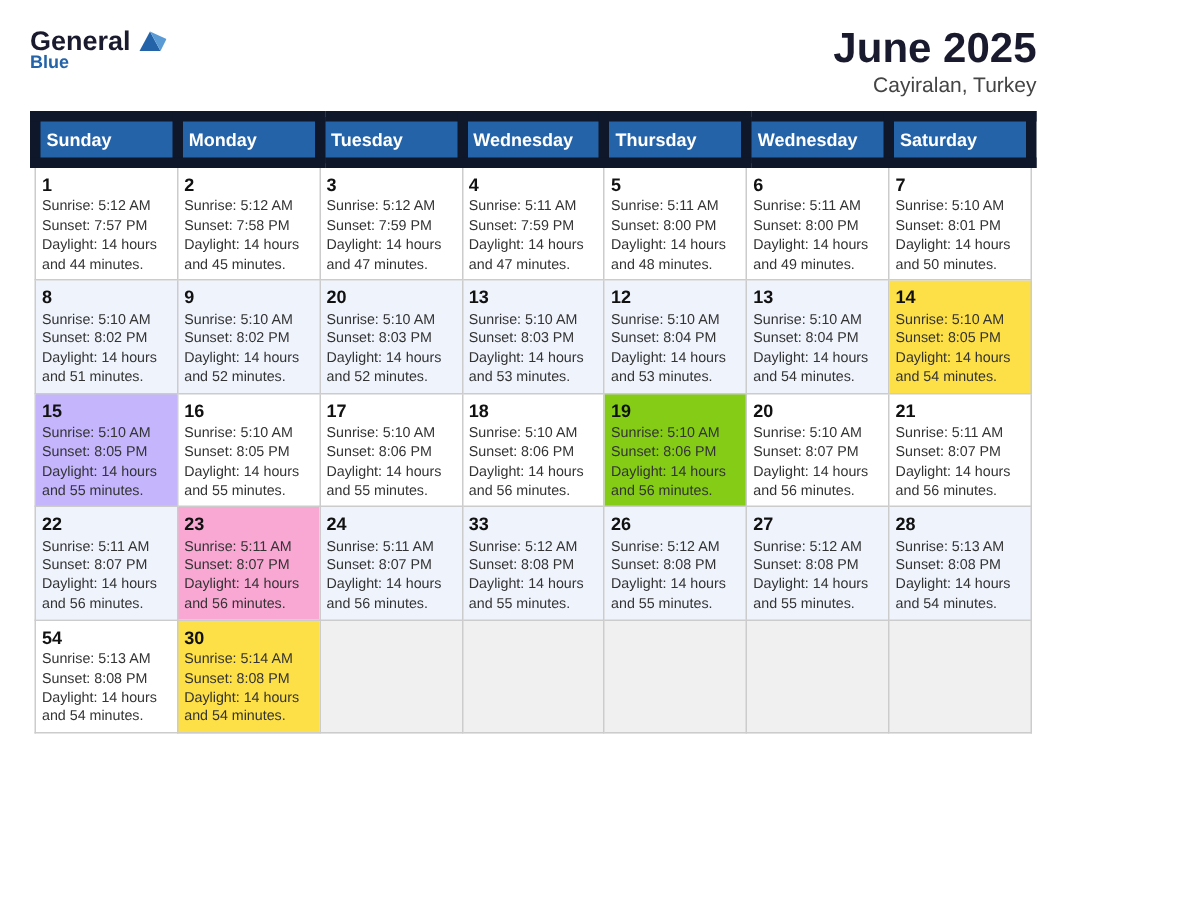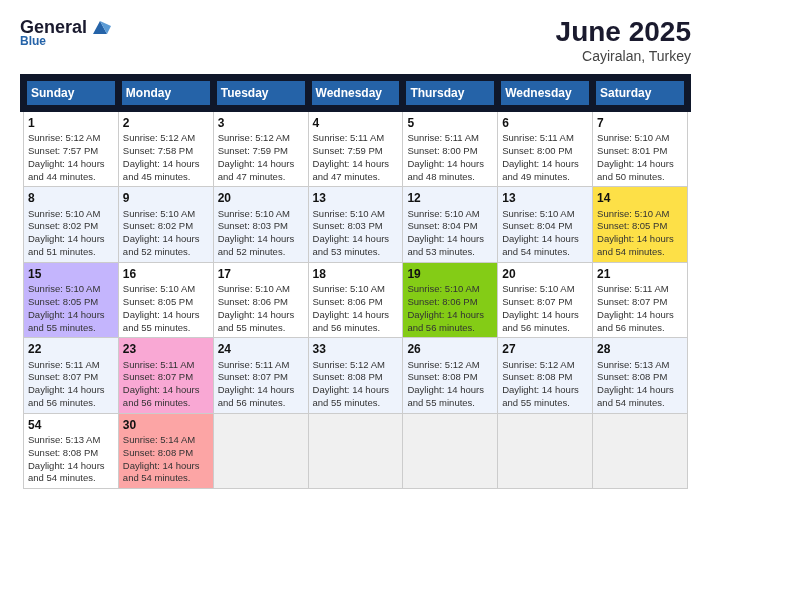--- a/index.html
+++ b/index.html
@@ -295,21 +295,21 @@
 Daylight: 14 hours and 54 minutes.</span>
           </td>
         </tr>
         <tr>
           <td style="background: rgb(255, 255, 255);">
             <span class="day-num">54</span>
             <span style="display: block; white-space: pre-wrap;">Sunrise: 5:13 AM
 Sunset: 8:08 PM
 Daylight: 14 hours and 54 minutes.</span>
           </td>
-          <td style="background: #fca5a5;">
+          <td style="background: #fde047;">
             <span class="day-num">30</span>
             <span style="display: block; white-space: pre-wrap;">Sunrise: 5:14 AM
 Sunset: 8:08 PM
 Daylight: 14 hours and 54 minutes.</span>
           </td>
           <td class="empty-cell" style="background: rgb(239, 239, 239);"></td>
           <td class="empty-cell" style="background: rgb(239, 239, 239);"></td>
           <td class="empty-cell" style="background: rgb(239, 239, 239);"></td>
           <td class="empty-cell" style="background: rgb(239, 239, 239);"></td>
           <td class="empty-cell" style="background: rgb(239, 239, 239);"></td>

